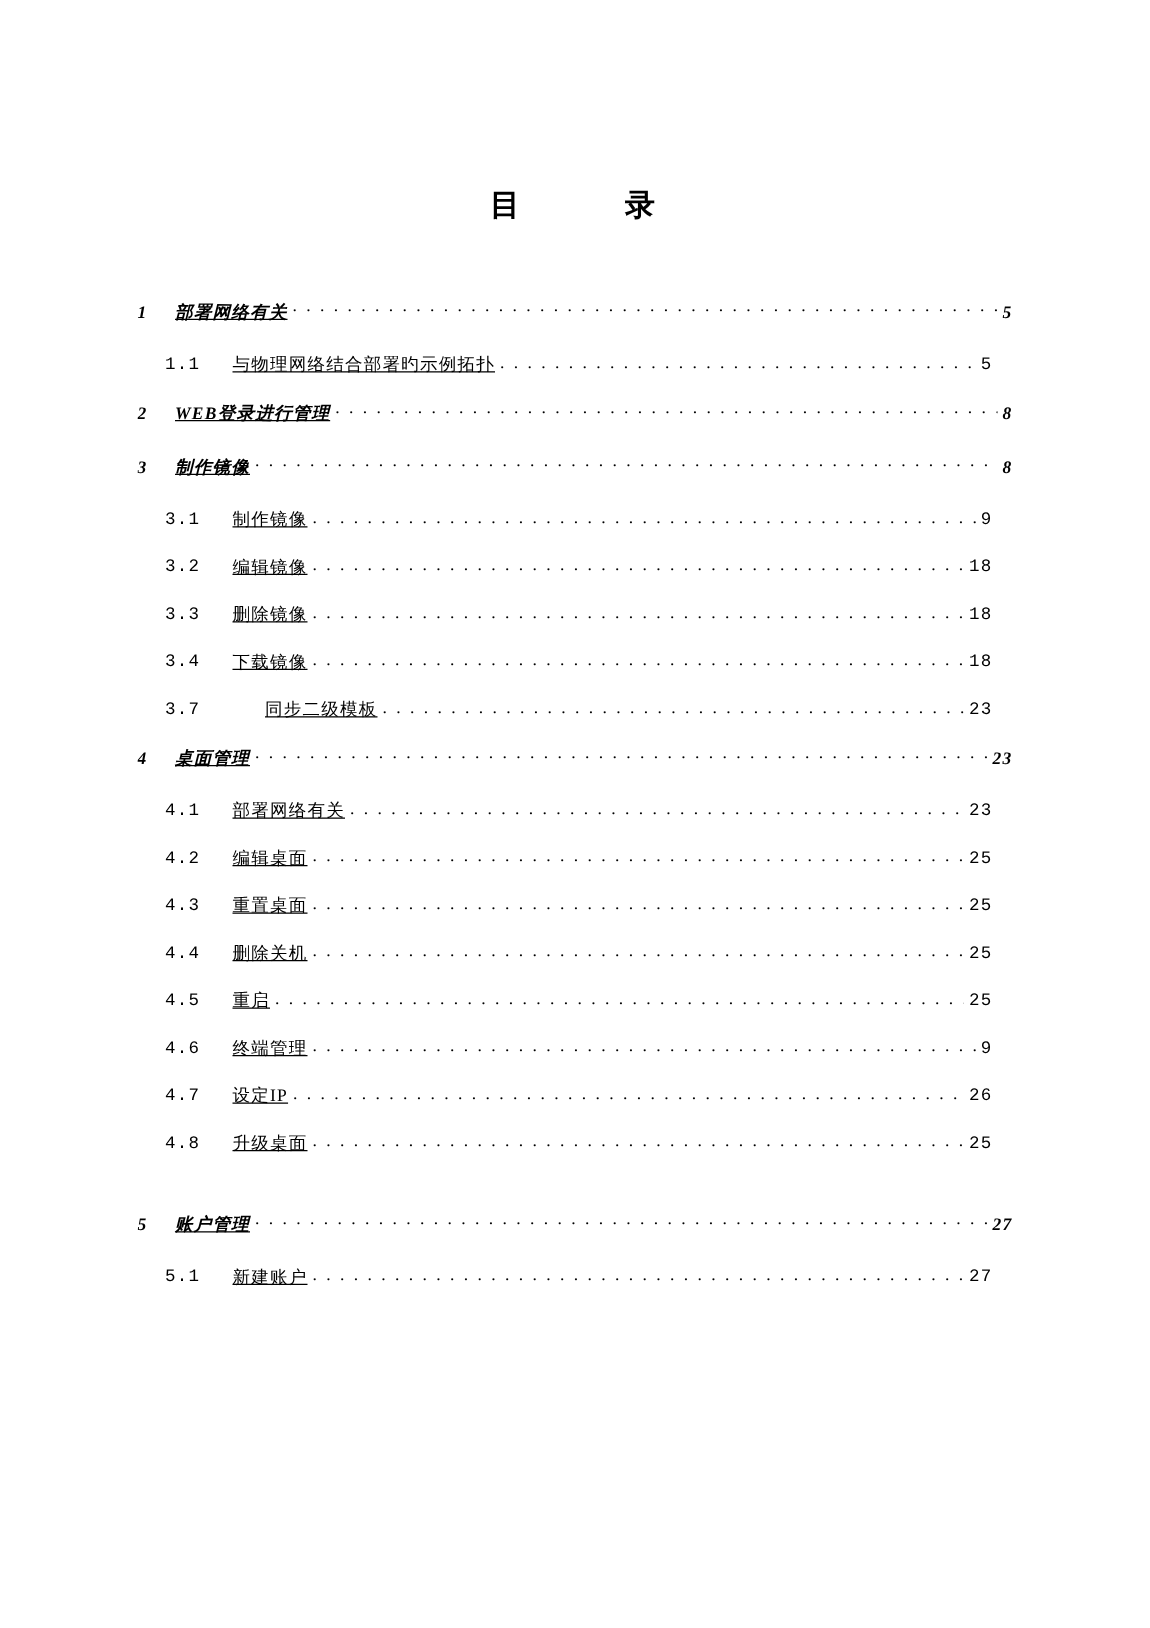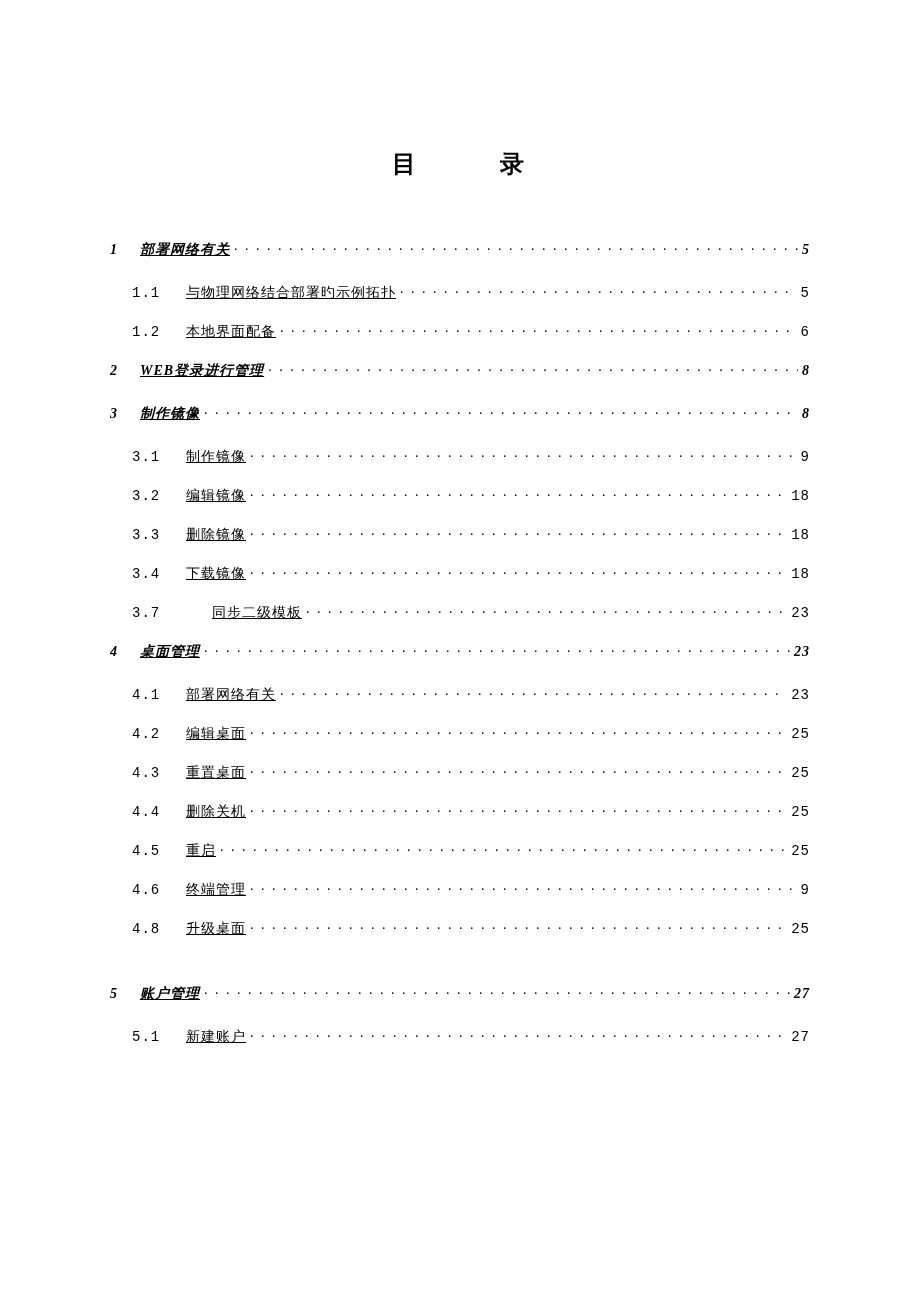--- a/index.html
+++ b/index.html
@@ -19,21 +19,21 @@
   }
   .title-gap { display:inline-block; width: 60px; }
   .toc { font-size: 14px; }
   .toc-row {
     display: flex;
     align-items: baseline;
     white-space: nowrap;
     overflow: hidden;
   }
   .toc-row.level1 { margin: 0 0 24px 0; font-weight: bold; font-style: italic; }
-  .toc-row.level2 { margin: 0 0 20px 0; padding-left: 22px; }
+  .toc-row.level2 { margin: 0 16px 20px 0; padding-left: 22px; align-items: center; }
   .toc-num { flex: 0 0 auto; letter-spacing: 2px; }
   .level1 .toc-num { width: 30px; }
   .level2 .toc-num { width: 52px; font-family: "Courier New", monospace; font-size: 14px; letter-spacing: 1px; }
   .toc-label { flex: 0 0 auto; letter-spacing: 1px; text-decoration: underline; }
   .level2 .toc-label { padding-left: 2px; }
   .dots {
     flex: 1 1 auto;
     overflow: hidden;
     position: relative;
     height: 1em;
@@ -72,26 +72,20 @@
         <span class="toc-num">1</span>
         <span class="toc-label">部署网络有关</span>
         <span class="dots"></span>
         <span class="page-num">5</span>
       </div>
       <div class="toc-row level2">
         <span class="toc-num">1.1</span>
         <span class="toc-label">与物理网络结合部署旳示例拓扑</span>
         <span class="dots"></span>
         <span class="page-num">5</span>
-      </div>
-      <div class="toc-row level2">
-        <span class="toc-num">1.2</span>
-        <span class="toc-label">本地界面配备</span>
-        <span class="dots"></span>
-        <span class="page-num">6</span>
       </div>
       <div class="toc-row level1">
         <span class="toc-num">2</span>
         <span class="toc-label">WEB登录进行管理</span>
         <span class="dots"></span>
         <span class="page-num">8</span>
       </div>
       <div class="toc-row level1">
         <span class="toc-num">3</span>
         <span class="toc-label">制作镜像</span>
@@ -164,20 +158,26 @@
         <span class="dots"></span>
         <span class="page-num">25</span>
       </div>
       <div class="toc-row level2">
         <span class="toc-num">4.6</span>
         <span class="toc-label">终端管理</span>
         <span class="dots"></span>
         <span class="page-num">9</span>
       </div>
       <div class="toc-row level2">
+        <span class="toc-num">4.7</span>
+        <span class="toc-label">设定IP</span>
+        <span class="dots"></span>
+        <span class="page-num">26</span>
+      </div>
+      <div class="toc-row level2">
         <span class="toc-num">4.8</span>
         <span class="toc-label">升级桌面</span>
         <span class="dots"></span>
         <span class="page-num">25</span>
       </div>
       <div class="section-gap"></div>
       <div class="toc-row level1">
         <span class="toc-num">5</span>
         <span class="toc-label">账户管理</span>
         <span class="dots"></span>

